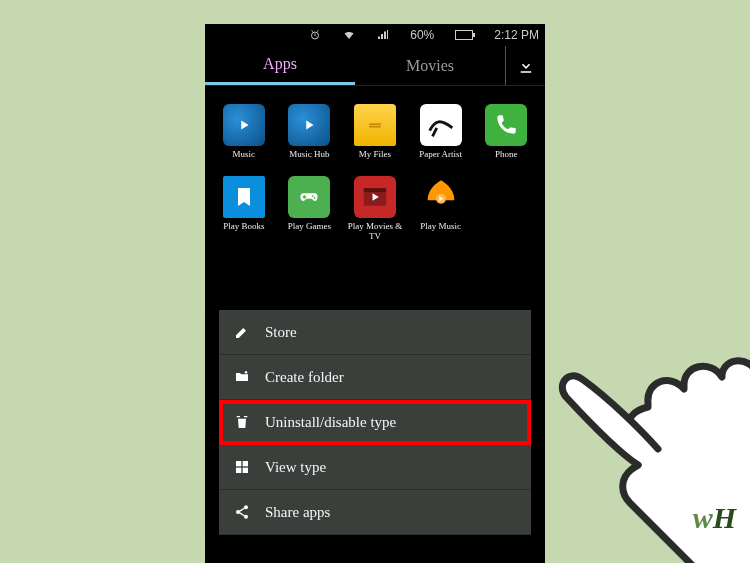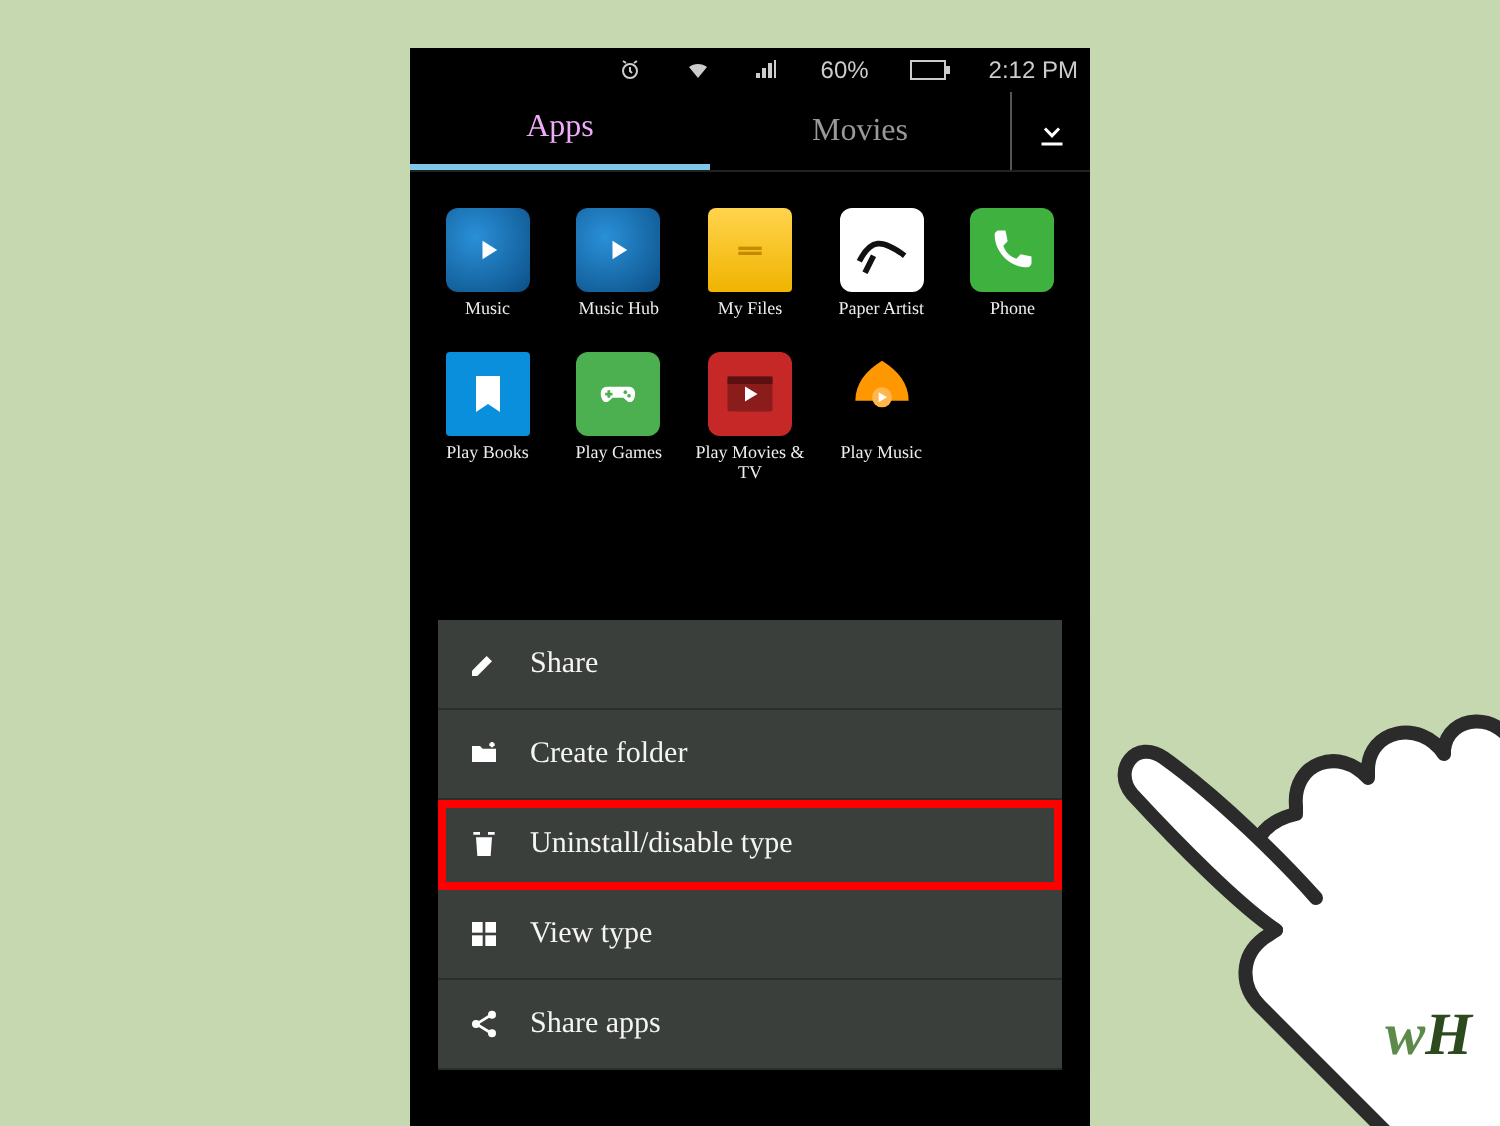--- a/index.html
+++ b/index.html
@@ -284,21 +284,21 @@
     </div>
   </div>
 
   <div class="context-menu">
     <div class="menu-item">
       <span class="mi-icon">
         <svg width="16" height="16" viewBox="0 0 24 24" fill="#fff">
             <path d="M3 17l11-11 4 4L7 21H3v-4z"></path>
           </svg>
       </span>
-      <span>Share</span>
+      <span>Store</span>
     </div>
     <div class="menu-item">
       <span class="mi-icon">
         <svg width="18" height="16" viewBox="0 0 24 24" fill="#fff">
             <path d="M3 6h6l2 2h10v10H3z"></path>
             <path d="M18 3v4M16 5h4" stroke="#fff" stroke-width="2"></path>
           </svg>
       </span>
       <span>Create folder</span>
     </div>

